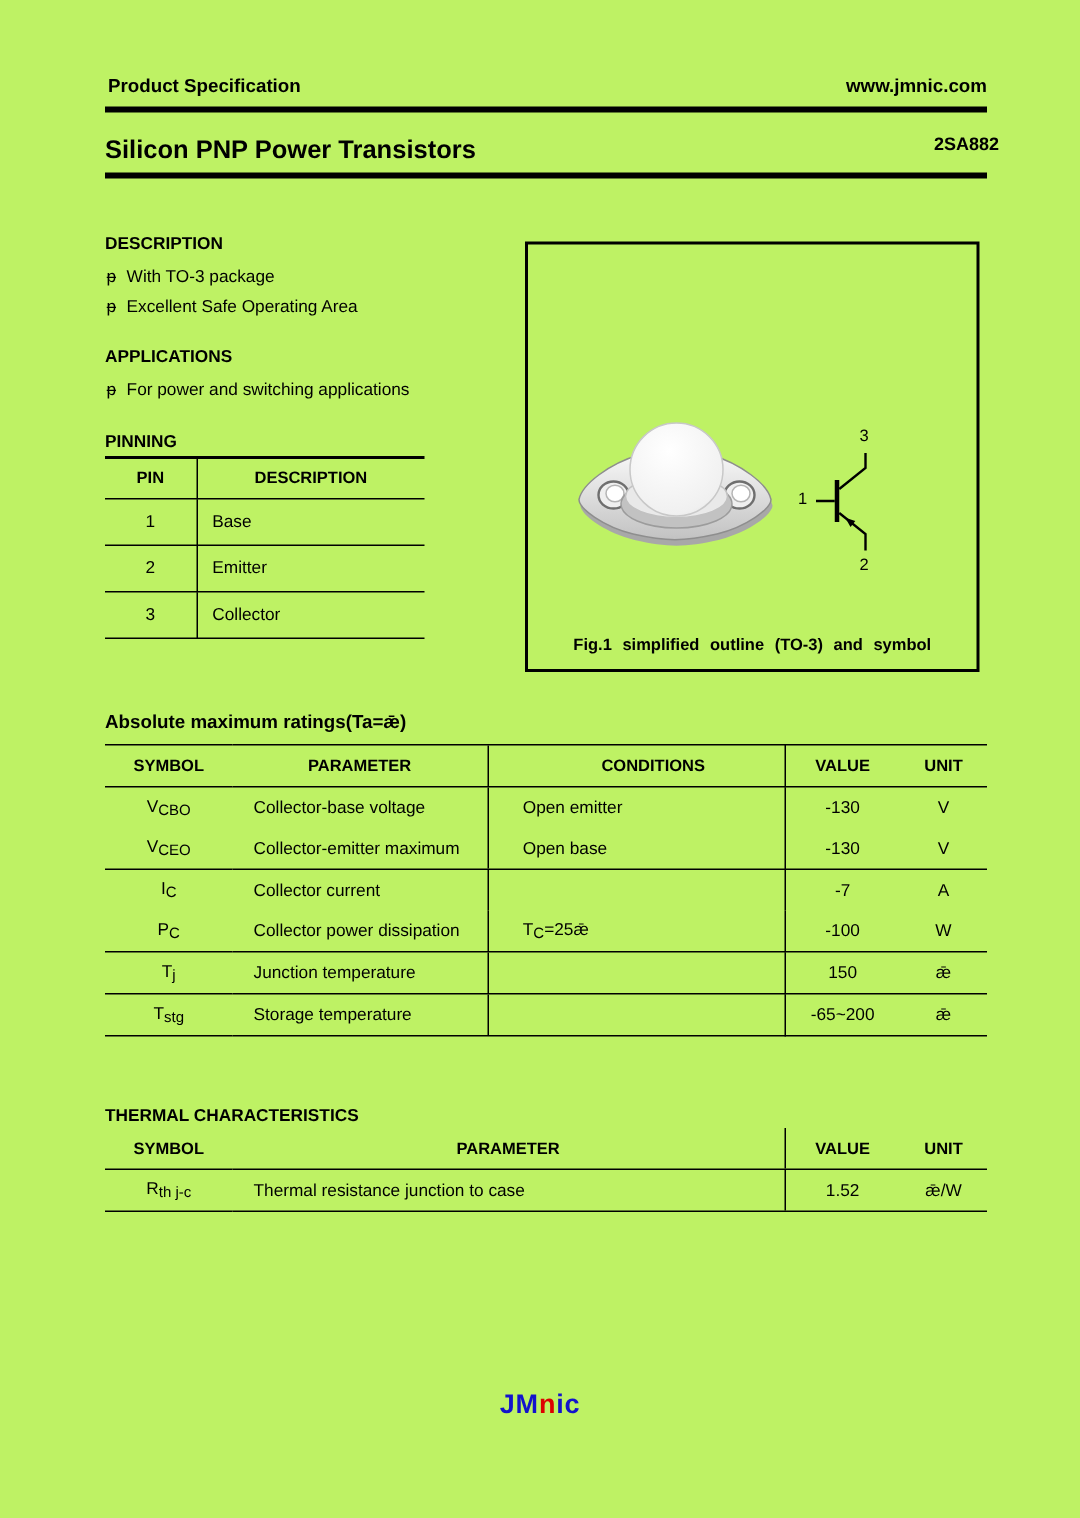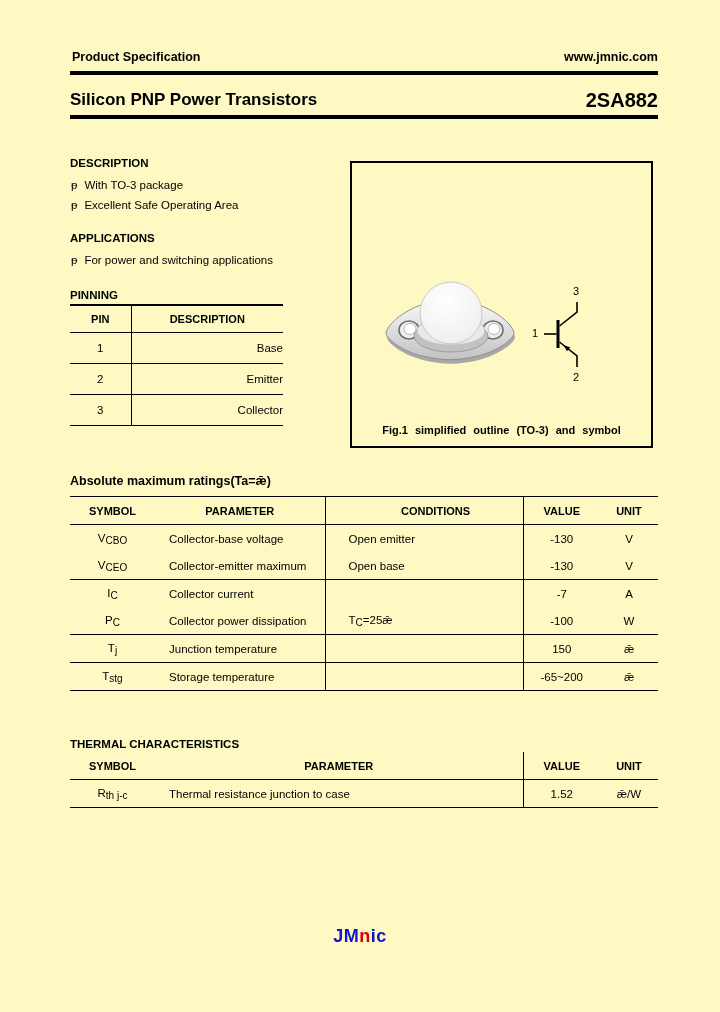--- a/index.html
+++ b/index.html
@@ -1,34 +1,34 @@
 <!DOCTYPE html>
 <html><head>
 <meta charset="utf-8">
 <style>
   html,body{margin:0;padding:0;background:#fff;}
-  .page{position:relative;width:720px;height:1012px;background:#fef9c3;
+  .page{position:relative;width:720px;height:1012px;background:#bef264;
         font-family:"Liberation Sans",sans-serif;color:#000;overflow:hidden;}
 
   .hdr-left{position:absolute;left:72px;top:50px;font-weight:bold;font-size:12.5px;}
   .hdr-right{position:absolute;right:62px;top:50px;font-weight:bold;font-size:12.5px;}
   .rule{position:absolute;left:70px;width:588px;height:4px;background:#000;}
   .rule1{top:71px;}
   .rule2{top:115px;}
   .title-left{position:absolute;left:70px;top:90px;font-weight:bold;font-size:17px;}
-  .title-right{position:absolute;right:62px;top:89px;font-weight:bold;font-size:20px;}
+  .title-right{position:absolute;right:54px;top:89px;font-weight:bold;font-size:12px;}
 
   .sec-h{position:absolute;left:70px;font-weight:bold;font-size:11.5px;}
   .blist{position:absolute;left:71px;font-size:11.5px;line-height:19.5px;}
   .bullet-line{white-space:nowrap;}
   .bullet-glyph{margin-right:7px;}
 
   table{border-collapse:collapse;table-layout:fixed;font-size:11.5px;}
   th{font-size:11px;font-weight:bold;text-align:center;padding:0;}
-  td{padding:0;vertical-align:middle;text-align:right;}
+  td{padding:0;vertical-align:middle;}
   sub{font-size:10px;vertical-align:-2px;}
 
   .pin-table{position:absolute;left:70px;top:304px;width:213px;}
   .pin-table th{border-top:2px solid #000;border-bottom:1.5px solid #000;height:26px;}
   .pin-table th:first-child,.pin-table td:first-child{border-right:1.5px solid #000;}
   .pin-table td{border-bottom:1.5px solid #000;height:30px;}
   .pin-table td.num{text-align:center;}
   .pin-table td.desc{padding-left:10px;}
 
   .fig-box{position:absolute;left:350px;top:161px;width:299px;height:283px;border:2px solid #000;}

